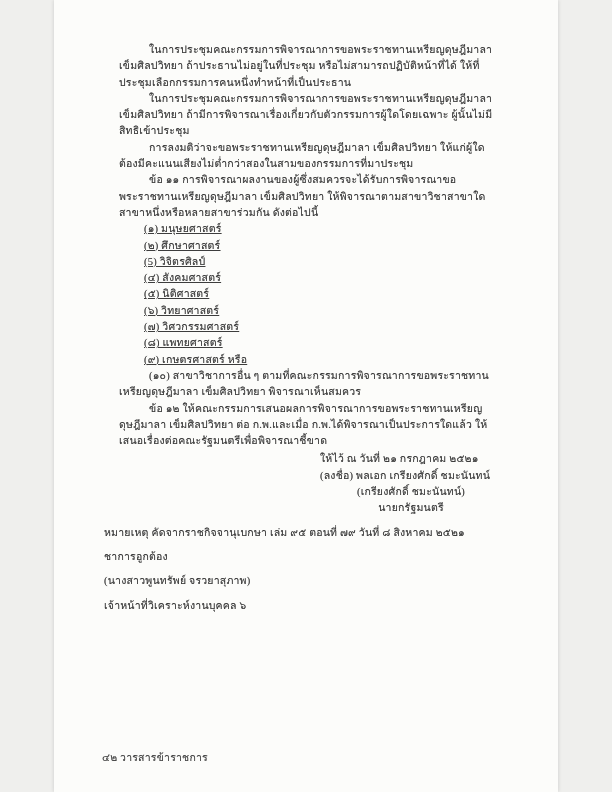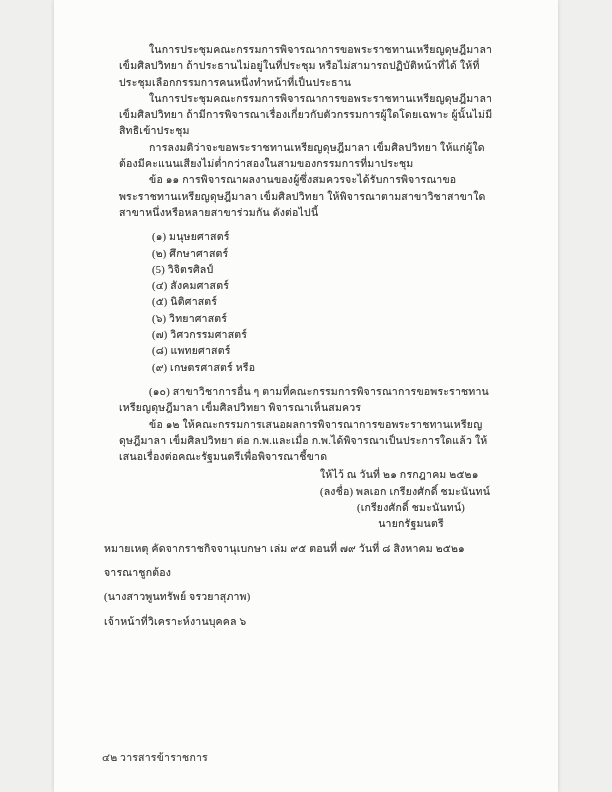--- a/index.html
+++ b/index.html
@@ -26,23 +26,24 @@
   }
   .content {
     padding: 42px 56px 0 65px;
   }
   .para {
     margin: 0;
     text-indent: 30px;
     text-align: left;
   }
   .subject-list {
-    margin: 8px;
+    margin: 0;
     padding: 0;
     list-style: none;
+    text-decoration: underline;
   }
   .subject-item {
     margin: 0;
     padding-left: 25px;
   }
   .sign-block {
     width: 182px;
     margin: 2px 0 2px auto;
   }
   .sign-line {
@@ -99,21 +100,21 @@
 
     <div class="sign-block">
       <p class="sign-line">ให้ไว้ ณ วันที่ ๒๑ กรกฎาคม ๒๕๒๑</p>
       <p class="sign-line">(ลงชื่อ) พลเอก เกรียงศักดิ์ ชมะนันทน์</p>
       <p class="sign-center">(เกรียงศักดิ์ ชมะนันทน์)</p>
       <p class="sign-center">นายกรัฐมนตรี</p>
     </div>
 
     <div class="note-block">
       <p>หมายเหตุ คัดจากราชกิจจานุเบกษา เล่ม ๙๕ ตอนที่ ๗๙ วันที่ ๘ สิงหาคม ๒๕๒๑</p>
-      <p>จารณาชูกต้อง</p>
+      <p>ชาการอูกต้อง</p>
       <p>(นางสาวพูนทรัพย์ จรวยาสุภาพ)</p>
       <p>เจ้าหน้าที่วิเคราะห์งานบุคคล ๖</p>
     </div>
 
   </div>
 
   <p class="page-footer">๔๒ วารสารข้าราชการ</p>
 </div>
 
 </body></html>

